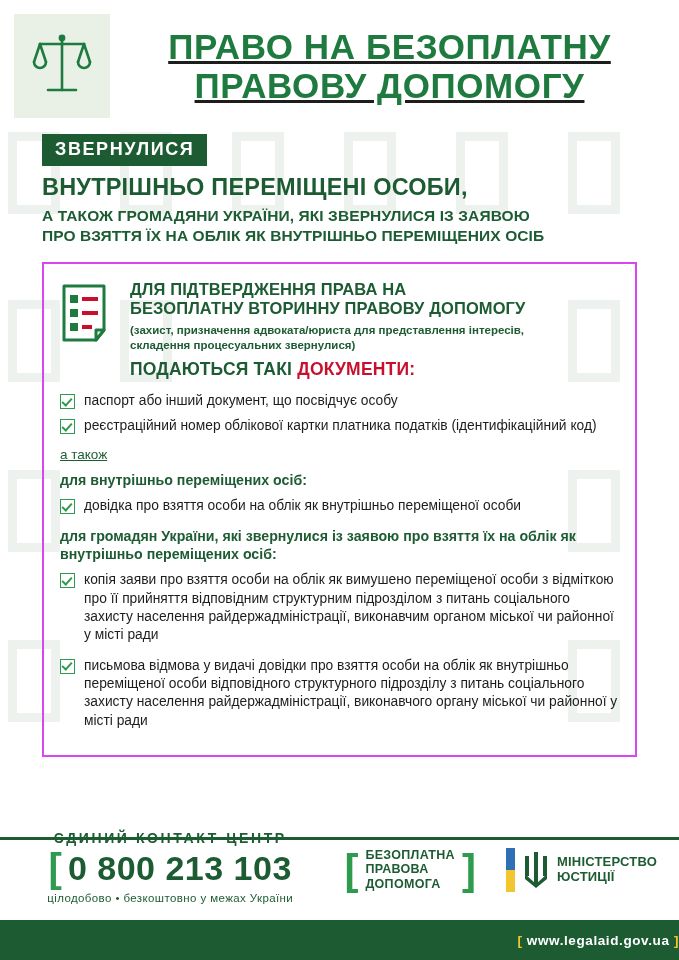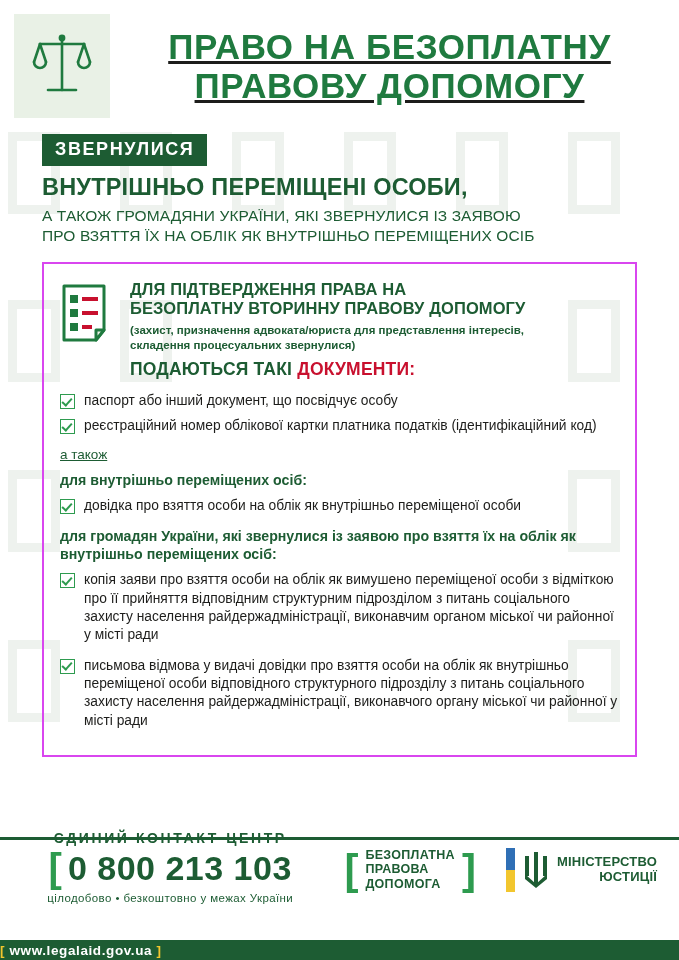--- a/index.html
+++ b/index.html
@@ -93,21 +93,21 @@
     margin-top: 8px;
     font-size: 23.5px;
     font-weight: bold;
     color: #1d5c33;
     letter-spacing: 0.2px;
     line-height: 1.15;
   }
   .cat-sub {
     margin-top: 5px;
     font-size: 15.5px;
-    font-weight: normal;
+    font-weight: bold;
     color: #1d5c33;
     line-height: 1.28;
     letter-spacing: 0.1px;
   }
 
   
   .panel {
     margin: 16px 42px 0 42px;
     border: 2px solid #d946ef;
     padding: 16px 16px 18px 16px;
@@ -264,44 +264,43 @@
     color: #1d5c33;
     line-height: 1.15;
     letter-spacing: 0.3px;
   }
   .ministry {
     display: flex;
     align-items: center;
     gap: 8px;
     margin-left: 30px;
     margin-top: 20px;
-    text-align: right;
   }
   .flag {
     width: 9px;
     height: 44px;
     background: linear-gradient(to bottom, #2f6fb5 0 50%, #f2c62e 50% 100%);
   }
   .trident { width: 26px; }
   .ministry-text {
     font-size: 13px;
     font-weight: bold;
     color: #1d5c33;
     line-height: 1.15;
     letter-spacing: 0.2px;
   }
   .site-bar {
     position: absolute;
     left: 0; right: 0;
     bottom: 0;
-    height: 20px;
+    height: 40px;
     background: #1d5c33;
     display: flex;
     align-items: center;
-    justify-content: flex-start;
+    justify-content: flex-end;
   }
   .site-text {
     font-size: 13.5px;
     font-weight: bold;
     color: #ffffff;
     letter-spacing: 0.6px;
   }
   .site-text .br-y { color: #f2c62e; }
 </style>
 </head>

